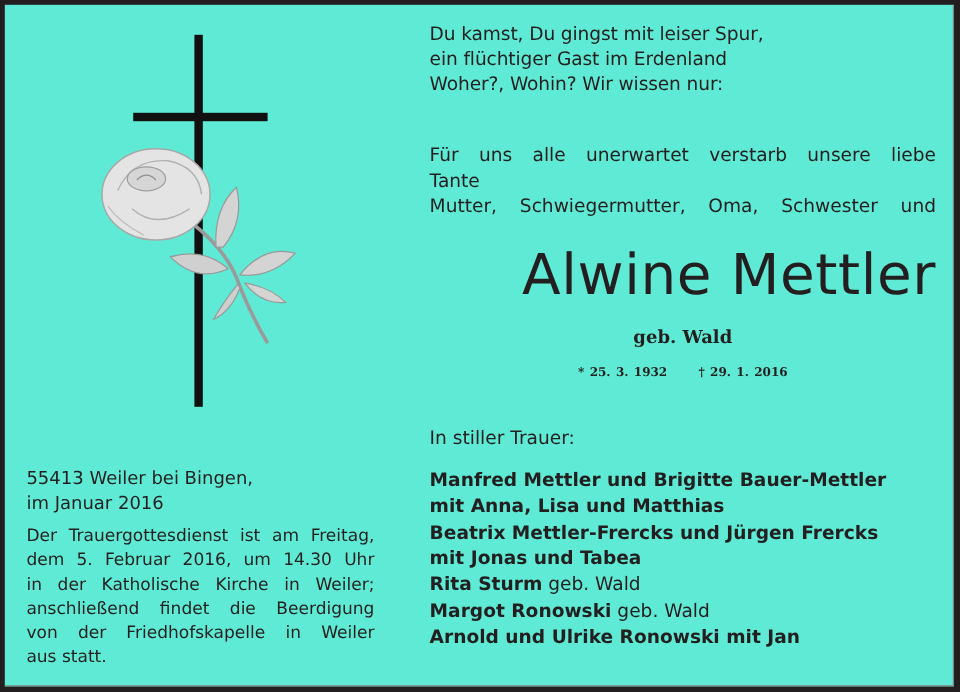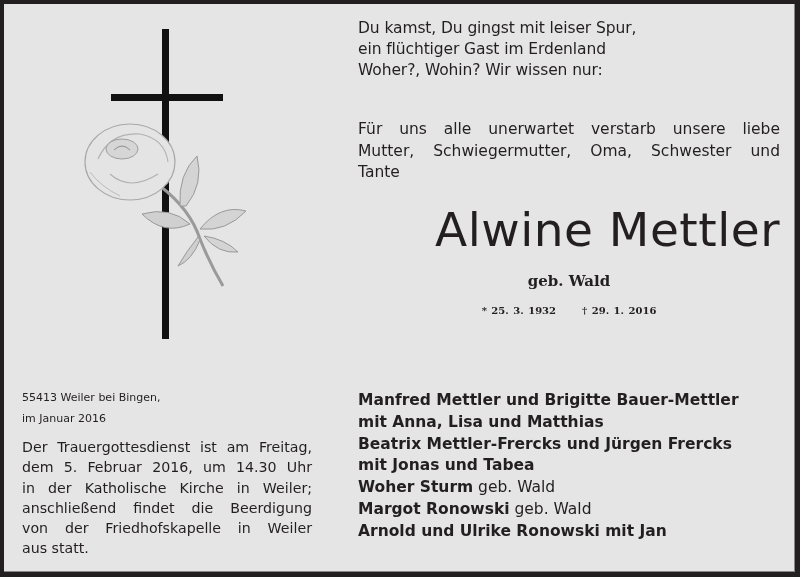--- a/index.html
+++ b/index.html
@@ -1,19 +1,19 @@
 <!DOCTYPE html>
 <html><head>
 <meta charset="utf-8">
 <style>
   html, body { margin: 0; padding: 0; background: #231f20; }
   body { width: 800px; height: 577px; position: relative; overflow: hidden; }
   .card {
     position: absolute; left: 4px; top: 4px; width: 791px; height: 568px;
-    background: #e5e5e5; color: #231f20;
+    background: #5eead4; color: #231f20;
     font-family: "DejaVu Sans", sans-serif;
     border-right: 1px solid #888; border-bottom: 1px solid #888;
     box-sizing: border-box;
   }
   .illus { position: absolute; left: 76px; top: 20px; width: 180px; height: 320px; }
   .poem { position: absolute; left: 354px; top: 14px; font-size: 15.5px; line-height: 21px; letter-spacing: -0.1px; }
   .intro { position: absolute; left: 354px; top: 115px; width: 422px; font-size: 15.5px; line-height: 21.5px; text-align: justify; }
   .intro .line { display: block; text-align-last: justify; }
   .intro .line.last { text-align-last: left; }
   .name { position: absolute; left: 354px; top: 198px; width: 422px; text-align: right;
@@ -21,21 +21,21 @@
   .nee { position: absolute; left: 354px; top: 268px; width: 422px; text-align: center;
          font-family: "DejaVu Serif", serif; font-weight: bold; font-size: 15px; }
   .dates { position: absolute; left: 354px; top: 301px; width: 422px; text-align: center;
            font-family: "DejaVu Serif", serif; font-weight: bold; font-size: 10px; word-spacing: 1px; }
   .dates .gap { display: inline-block; width: 26px; }
   .mourn-label { position: absolute; left: 354px; top: 352px; font-size: 15.5px; }
   .mourners { position: absolute; left: 354px; top: 386px; font-size: 15.5px; line-height: 21.8px; }
   .mourners .row { white-space: nowrap; }
   .mourners .b { font-weight: bold; }
   .mourners .g { margin-top: 0; }
-  .place { position: absolute; left: 18px; top: 384px; font-size: 11px; line-height: 20.5px; }
+  .place { position: absolute; left: 18px; top: 384px; font-size: 15px; line-height: 20.5px; }
   .service { position: absolute; left: 18px; top: 433px; width: 290px; font-size: 14.2px; line-height: 20.3px; }
   .service .line { display: block; text-align: justify; text-align-last: justify; white-space: nowrap; }
   .service .line.last { text-align-last: left; }
 </style>
 </head>
 <body>
 
 <div class="card">
 
   <div class="illus">
@@ -62,36 +62,37 @@
   </div>
 
   <div class="poem">
     <div>Du kamst, Du gingst mit leiser Spur,</div>
     <div>ein flüchtiger Gast im Erdenland</div>
     <div>Woher?, Wohin? Wir wissen nur:</div>
   </div>
 
   <div class="intro">
     <span class="line">Für uns alle unerwartet verstarb unsere liebe</span>
+    <span class="line last">Tante</span>
     <span class="line">Mutter, Schwiegermutter, Oma, Schwester und</span>
-    <span class="line last">Tante</span>
   </div>
 
   <div class="name">Alwine Mettler</div>
   <div class="nee">geb. Wald</div>
   <div class="dates">
     <span>* 25. 3. 1932</span><span class="gap"></span><span>† 29. 1. 2016</span>
   </div>
 
+  <div class="mourn-label">In stiller Trauer:</div>
   <div class="mourners">
     <div class="row"><span class="b">Manfred Mettler und Brigitte Bauer-Mettler</span></div>
     <div class="row"><span class="b">mit Anna, Lisa und Matthias</span></div>
     <div class="row g"><span class="b">Beatrix Mettler-Frercks und Jürgen Frercks</span></div>
     <div class="row"><span class="b">mit Jonas und Tabea</span></div>
-    <div class="row g"><span class="b">Woher Sturm</span><span> geb. Wald</span></div>
+    <div class="row g"><span class="b">Rita Sturm</span><span> geb. Wald</span></div>
     <div class="row"><span class="b">Margot Ronowski</span><span> geb. Wald</span></div>
     <div class="row"><span class="b">Arnold und Ulrike Ronowski mit Jan</span></div>
   </div>
 
   <div class="place">
     <div>55413 Weiler bei Bingen,</div>
     <div>im Januar 2016</div>
   </div>
 
   <div class="service">

